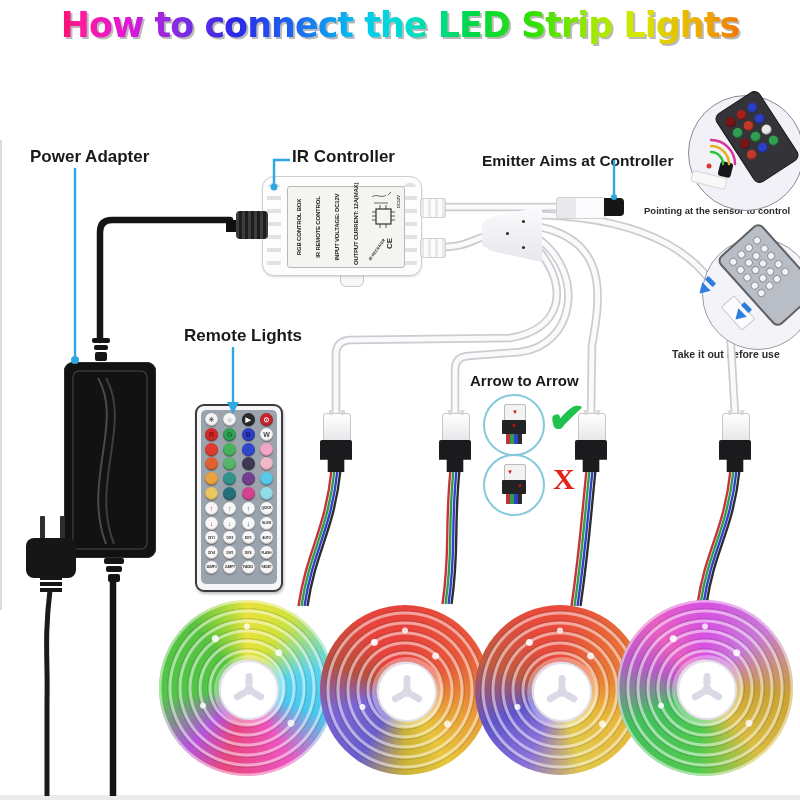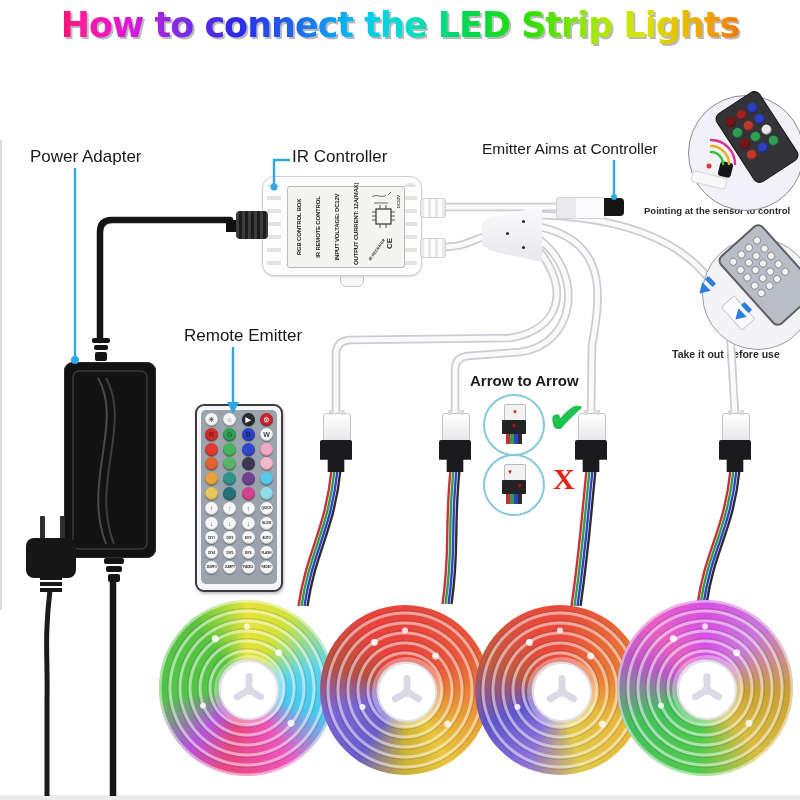--- a/index.html
+++ b/index.html
@@ -7,21 +7,21 @@
          font-family:"Liberation Sans",sans-serif;color:#1a1a1a;}
   .abs{position:absolute;}
   
   .title{left:0;top:4px;width:800px;text-align:center;font-family:"DejaVu Sans",sans-serif;
     font-weight:bold;font-size:36px;letter-spacing:-1px;transform:scaleX(.97);
     background:linear-gradient(90deg,#f00000 0%,#ff1aa0 9%,#e016d8 15%,#8a2be2 21%,#2a2ae8 29%,
       #1e6cf0 37%,#00c8f0 45%,#00e0cc 51%,#00d84a 59%,#30e000 67%,#a0e800 75%,#d8e800 81%,
       #f0a000 90%,#f03000 100%);
     -webkit-background-clip:text;background-clip:text;color:transparent;
     filter:drop-shadow(2px 2px 0 #b9b9b9);}
-  .lbl{font-weight:normal;font-size:17px;white-space:nowrap;}
+  .lbl{font-weight:bold;font-size:17px;white-space:nowrap;}
   .lbl.sm{font-size:15.5px;}
   .tipcap{font-weight:600;font-size:10px;white-space:nowrap;color:#2b2b2b;}
   
   #wires{left:0;top:0;z-index:1;}
   #leaders{left:0;top:0;z-index:5;pointer-events:none;}
   .leader{stroke:var(--leader,#2fa8e1);stroke-width:2.4;fill:none;}
   
   .adapter{left:64px;top:362px;width:92px;height:196px;background:#121212;border-radius:9px;z-index:2;
     box-shadow:inset 0 0 0 1px #2c2c2c;}
   .adapter svg{position:absolute;left:0;top:0;}
@@ -454,22 +454,22 @@
         <rect x="-3.5" y="-17" width="7" height="14" rx="3.5" transform="rotate(120)"></rect>
         <rect x="-3.5" y="-17" width="7" height="14" rx="3.5" transform="rotate(240)"></rect>
         <circle r="5"></circle>
           </g>
         </svg>
     </div>
   </div>
 
   <div class="abs lbl" style="left:30px;top:147px;">Power Adapter</div>
   <div class="abs lbl" style="left:292px;top:147px;">IR Controller</div>
-  <div class="abs lbl sm" style="left:482px;top:140px;text-align:right;">Emitter Aims at Controller</div>
-  <div class="abs lbl" style="left:184px;top:326px;">Remote Emitter</div>
+  <div class="abs lbl sm" style="left:482px;top:152px;text-align:right;">Emitter Aims at Controller</div>
+  <div class="abs lbl" style="left:184px;top:326px;">Remote Lights</div>
   <div class="abs lbl sm" style="left:470px;top:372px;font-size:15px;font-weight:600;">Arrow to Arrow</div>
 
   <svg id="leaders" class="abs" width="800" height="800">
     <path class="leader" d="M75,168 V356"></path>
     <circle cx="75" cy="360" r="4" fill="var(--leader,#2fa8e1)"></circle>
     <path class="leader" d="M290,160 H274 V184"></path>
     <circle cx="274" cy="187" r="3.5" fill="var(--leader,#2fa8e1)"></circle>
     <path class="leader" d="M614,160 V194"></path>
     <circle cx="614" cy="197" r="3" fill="var(--leader,#2fa8e1)"></circle>
     <path class="leader" d="M233,347 V402"></path>

